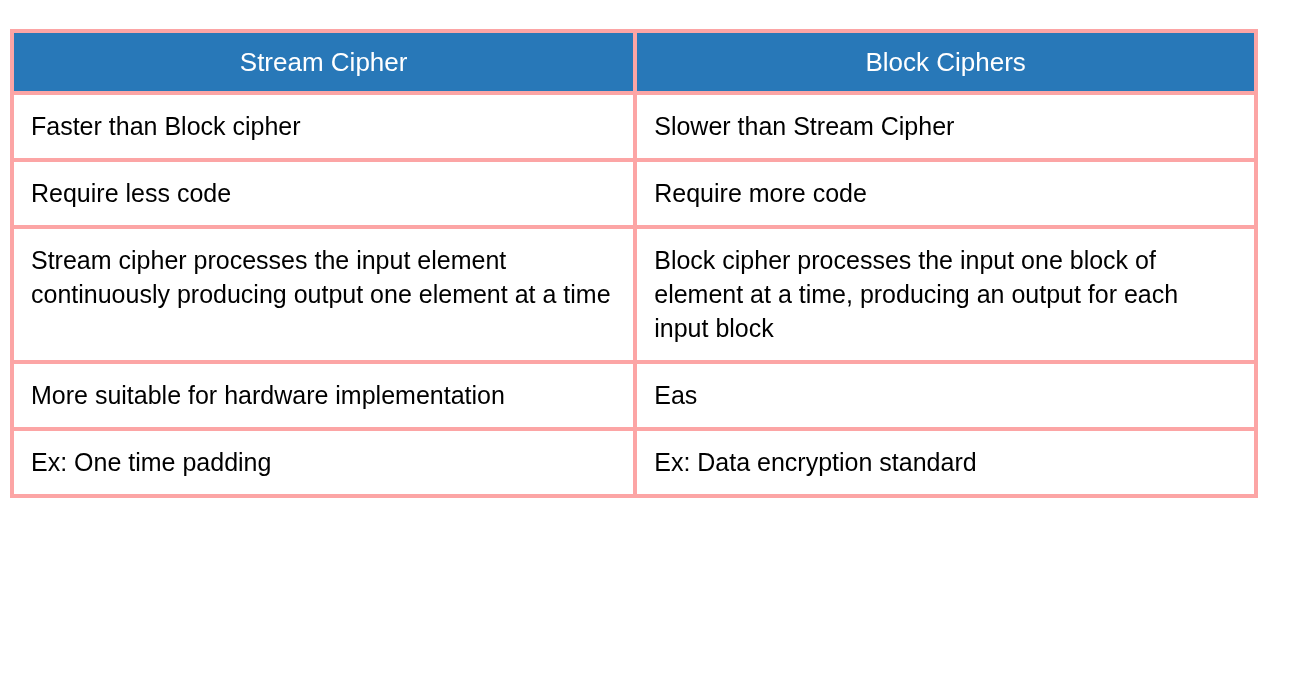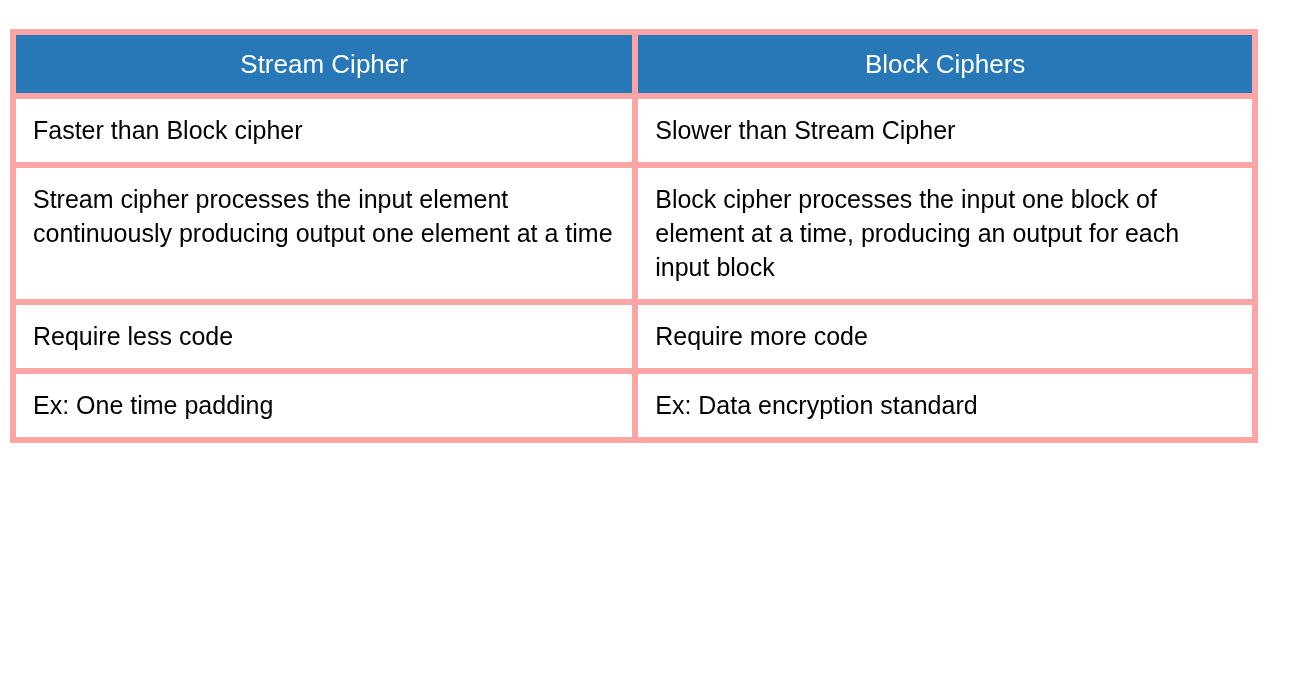--- a/index.html
+++ b/index.html
@@ -18,21 +18,21 @@
     width: 1248px;
   }
   table.cipher-table {
     border-collapse: collapse;
     width: 100%;
     table-layout: fixed;
     border: 3px solid #000000;
   }
   table.cipher-table th,
   table.cipher-table td {
-    border: 6px solid #fca5a5;
+    border: 4px solid #fca5a5;
     vertical-align: top;
     text-align: left;
     padding: 14px 17px 15px 17px;
     font-size: 25px;
     line-height: 34px;
     color: #000000;
     word-wrap: break-word;
   }
   table.cipher-table th {
     background: #2878b8;
@@ -61,26 +61,30 @@
         <th>Stream Cipher</th>
         <th>Block Ciphers</th>
       </tr>
     </thead>
     <tbody>
       <tr>
         <td>Faster than Block cipher</td>
         <td>Slower than Stream Cipher</td>
       </tr>
       <tr>
+        <td>Require less code</td>
+        <td>Require more code</td>
+      </tr>
+      <tr>
         <td>Stream cipher processes the input element continuously producing output one element at a time</td>
         <td>Block cipher processes the input one block of element at a time, producing an output for each input block</td>
       </tr>
       <tr>
-        <td>Require less code</td>
-        <td>Require more code</td>
+        <td>More suitable for hardware implementation</td>
+        <td>Eas</td>
       </tr>
       <tr>
         <td>Ex: One time padding</td>
         <td>Ex: Data encryption standard</td>
       </tr>
     </tbody>
   </table>
 </div>
 
 </body></html>

